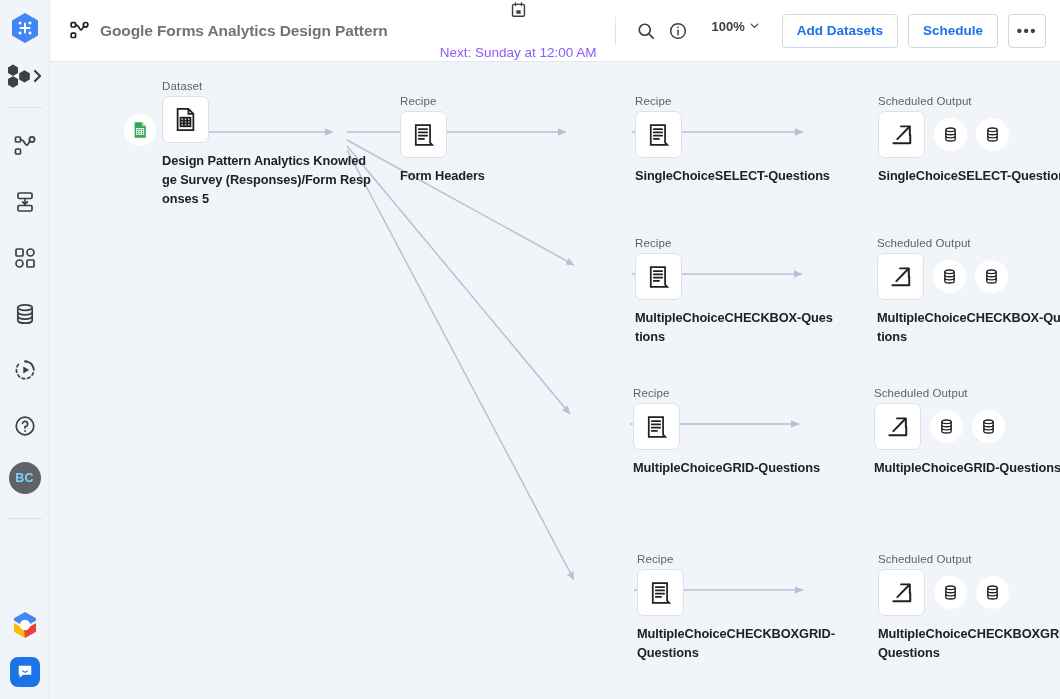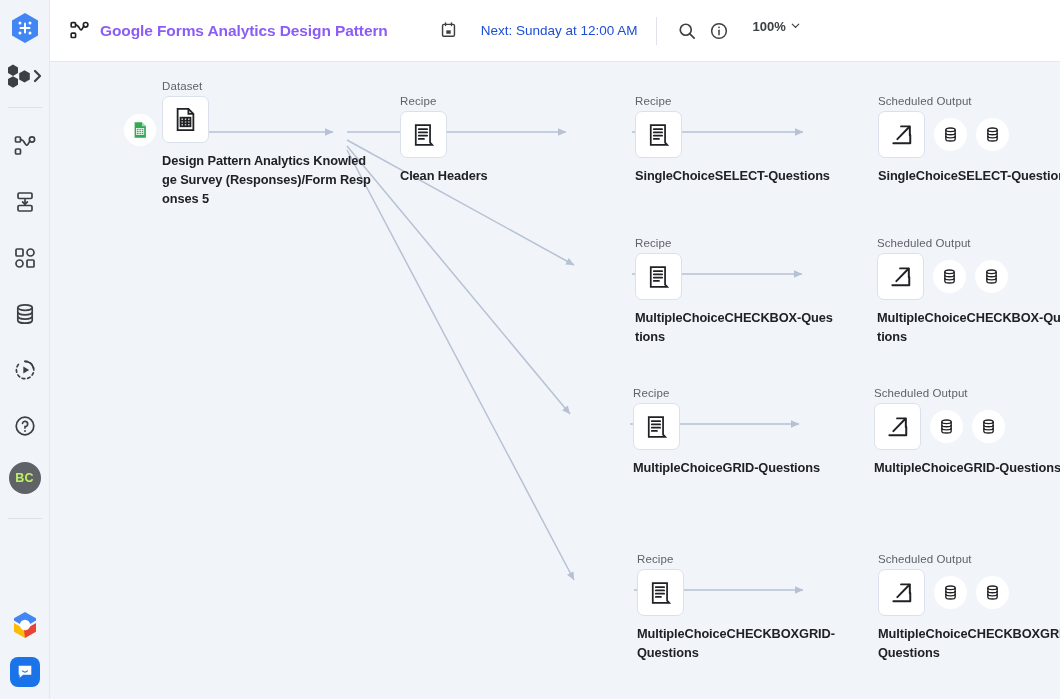--- a/index.html
+++ b/index.html
@@ -24,21 +24,21 @@
   .rail-proj { margin-top: 16px; width: 44px; height: 30px;
     display:flex; align-items:center; justify-content:center; gap:1px; }
   .rail-div { width: 34px; height: 1px; background: #dce0e8; margin: 16px 0 10px; }
   .rail-item {
     width: 40px; height: 40px; margin: 8px 0;
     display: flex; align-items: center; justify-content: center;
     border-radius: 6px; cursor: pointer;
   }
   .rail-avatar {
     width: 32px; height: 32px; border-radius: 50%;
-    background: #5f6368; color: #bef264;
+    background: #5f6368; color: #7dd3fc;
     display: flex; align-items: center; justify-content: center;
     font-size: 12.5px; font-weight: 700; letter-spacing: .3px;
     margin: 8px 0; cursor: pointer;
   }
   .rail-spacer { flex: 1; }
   .rail-gcp { width: 36px; height: 36px; margin-bottom: 14px;
     display:flex;align-items:center;justify-content:center;cursor:pointer; }
   .rail-chat {
     width: 30px; height: 30px; border-radius: 8px; background: #1a73e8;
     display: flex; align-items: center; justify-content: center;
@@ -50,27 +50,28 @@
 
   
   .header {
     height: 62px; flex: 0 0 62px;
     background: #fff; border-bottom: 1px solid #e3e7ee;
     display: flex; align-items: center; padding: 0 14px 0 18px;
   }
   .hdr-flow-icon { width: 22px; height: 22px; margin-right: 10px; flex:0 0 22px;
     display:flex;align-items:center;justify-content:center; }
   .hdr-title {
-    font-size: 15.5px; font-weight: 700; color: #8b5cf6;
+    font-size: 15.5px; font-weight: 700; color: #737373;
     letter-spacing: -.1px; white-space: nowrap;
   }
   .hdr-sched {
     display: flex; align-items: center; gap: 24px;
-    margin-left: 52px; color: #1d4ed8; font-size: 13.5px; white-space: nowrap;
+    margin-left: 52px; color: #8b5cf6; font-size: 13.5px; white-space: nowrap;
     cursor: pointer;
+    flex-direction: column;
   }
   .hdr-sep { width:1px; height:28px; background:#e0e3e9; margin: 0 14px 0 18px; }
   .icon-btn {
     width: 32px; height: 32px; border-radius: 50%;
     display: flex; align-items: center; justify-content: center;
     cursor: pointer; flex: 0 0 32px;
   }
   .zoom-ctl {
     display: flex; align-items: center; gap: 3px;
     font-size: 13px; font-weight: 700; color: #3c4043;
@@ -273,20 +274,25 @@
 
       <div class="zoom-ctl">
         <span>100%</span>
         <span>
           <svg width="13" height="13" viewBox="0 0 24 24" fill="none" stroke="#3c4043" stroke-width="2.2" stroke-linecap="round" stroke-linejoin="round">
               <path d="M6 9.5 L12 15.5 L18 9.5"></path>
             </svg>
         </span>
       </div>
 
+      <div class="hdr-right">
+        <button class="btn">Add Datasets</button>
+        <button class="btn">Schedule</button>
+        <button class="btn btn-more">•••</button>
+      </div>
     </div>
 
     <div class="canvas">
 
       <svg class="edges" viewBox="0 0 1010 637" preserveAspectRatio="none">
         <defs>
           <marker id="ah" markerWidth="9" markerHeight="9" refX="8" refY="4.5" orient="auto" markerUnits="userSpaceOnUse">
             <path d="M0,0.8 L8.4,4.5 L0,8.2 Z" fill="#b6c2d4"></path>
           </marker>
         </defs>
@@ -335,21 +341,21 @@
       <div class="node-group" style="left:350px; top:33px; width:150px;">
         <div class="node-kind">Recipe</div>
         <div class="node-row">
           <div class="node-box">
             <svg width="26" height="26" viewBox="0 0 24 24" fill="none" stroke="#202124" stroke-width="1.6">
               <path d="M4.4 2.8 H17.6 V19 L19.6 21.2 H4.4 Z"></path>
               <path d="M7.2 6.6 H14.9 M7.2 9.6 H14.9 M7.2 12.6 H14.9 M7.2 15.6 H12" stroke-linecap="round"></path>
             </svg>
           </div>
         </div>
-        <div class="node-label" style="width:150px; word-break:normal;">Clean Headers</div>
+        <div class="node-label" style="width:150px; word-break:normal;">Form Headers</div>
       </div>
 
       <div class="node-group" style="left:585px; top:33px; width:210px;">
         <div class="node-kind">Recipe</div>
         <div class="node-row">
           <div class="node-box">
             <svg width="26" height="26" viewBox="0 0 24 24" fill="none" stroke="#202124" stroke-width="1.6">
               <path d="M4.4 2.8 H17.6 V19 L19.6 21.2 H4.4 Z"></path>
               <path d="M7.2 6.6 H14.9 M7.2 9.6 H14.9 M7.2 12.6 H14.9 M7.2 15.6 H12" stroke-linecap="round"></path>
             </svg>

